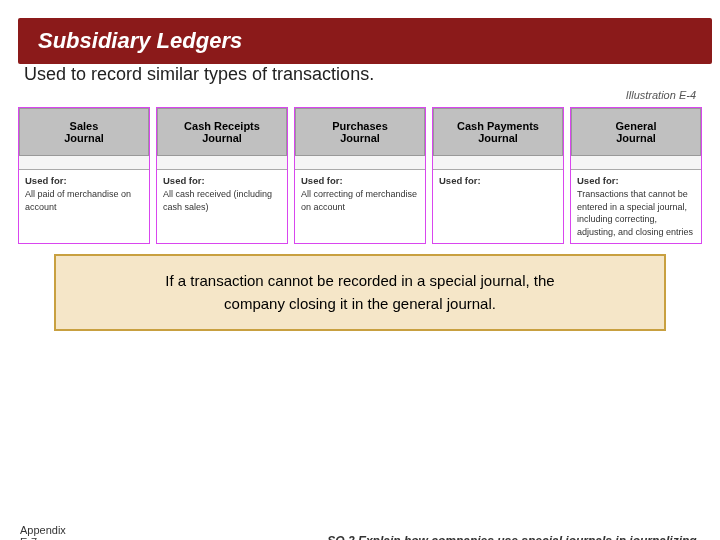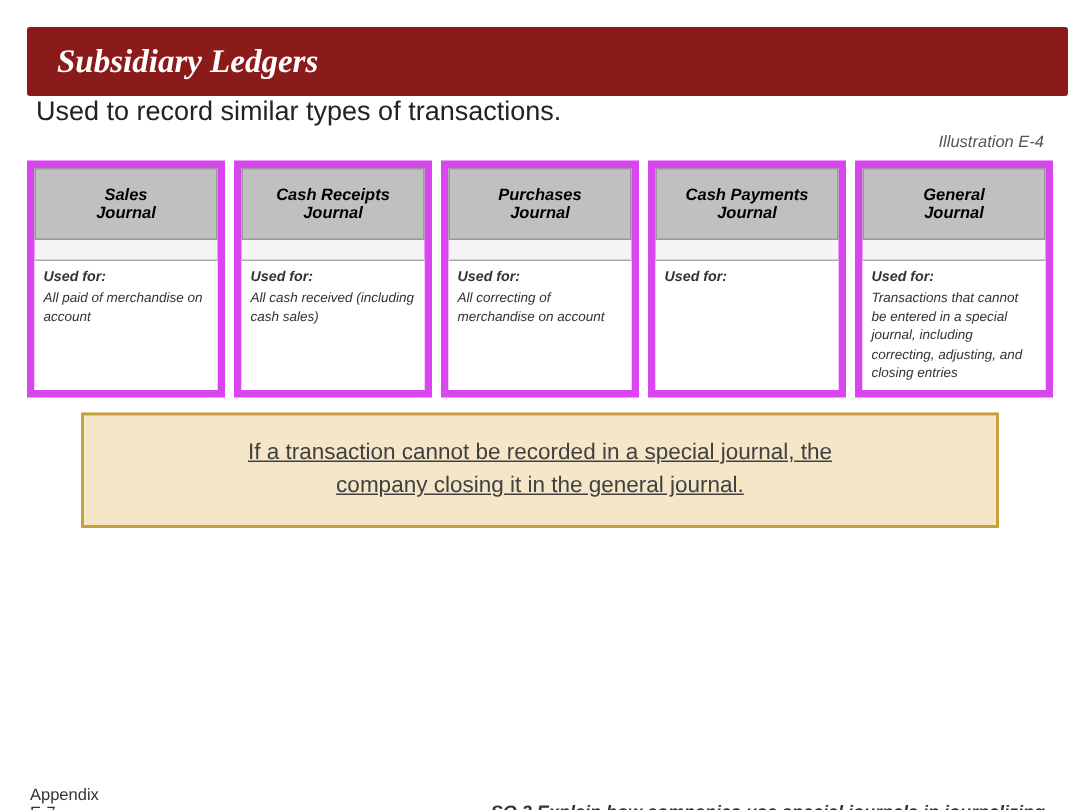--- a/index.html
+++ b/index.html
@@ -22,21 +22,20 @@
 
     .title-bar {
       background: #8B1A1A;
       color: #fff;
       font-size: 22px;
       font-weight: bold;
       font-style: italic;
       padding: 10px 20px;
       margin: 18px 8px 0 18px;
       border-radius: 2px;
-      font-family: Liberation Serif, serif;
     }
 
     .subtitle {
       font-size: 18px;
       color: #222;
       margin: 0 24px 4px 24px;
     }
 
     .illustration-label {
       text-align: right;
@@ -48,25 +47,24 @@
 
     .journals-row {
       display: flex;
       flex-direction: row;
       gap: 6px;
       margin: 0 18px;
     }
 
     .journal-box {
       flex: 1;
-      border: 5px solid #d946ef;
+      border: 1px solid #d946ef;
       background: #f5f5f5;
       display: flex;
       flex-direction: column;
-      font-style: italic;
     }
 
     .journal-header {
       background: #c0c0c0;
       border: 1px solid #999;
       text-align: center;
       font-weight: bold;
       font-size: 11px;
       padding: 6px 4px;
       color: #000;
@@ -99,23 +97,22 @@
       line-height: 1.4;
     }
 
     .bottom-box {
       background: #f5e6c8;
       border: 2px solid #c8a040;
       margin: 10px 54px;
       padding: 14px 20px;
       text-align: center;
       font-size: 15px;
-      color: #404040;
+      color: #000000;
       line-height: 1.5;
-      text-decoration: underline;
     }
 
     .footer {
       position: absolute;
       bottom: 10px;
       left: 0;
       right: 0;
       display: flex;
       flex-direction: row;
       align-items: flex-end;

